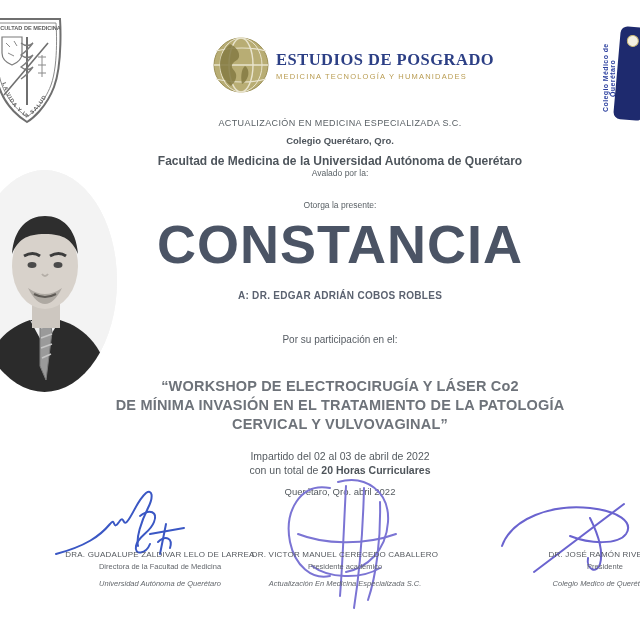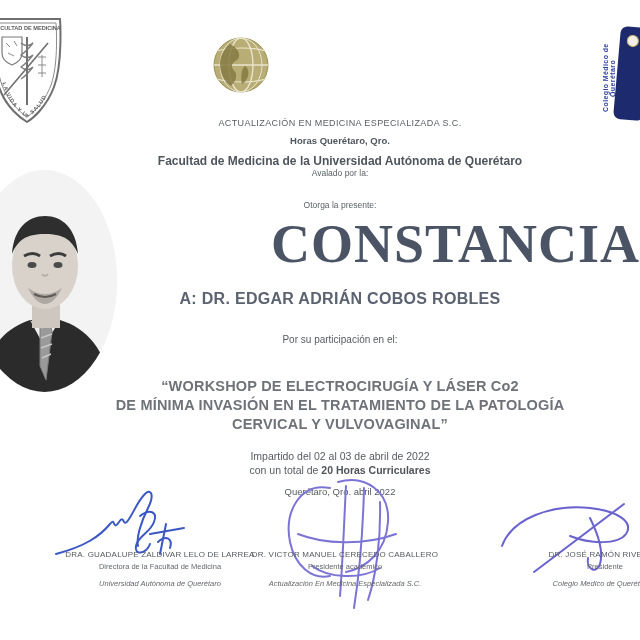--- a/index.html
+++ b/index.html
@@ -8,23 +8,23 @@
   .abs{position:absolute;}
   .ctr{left:40px;width:600px;text-align:center;}
 
   
   .org-line{top:118px;font-size:9px;letter-spacing:.4px;color:#5a6166;}
   .campus-line{top:135px;font-size:9.5px;font-weight:bold;color:#4e555c;}
   .avalado-line{top:168px;font-size:8.5px;color:#5a6166;}
   .endorser-line{top:154px;font-size:12px;font-weight:bold;color:#4e555c;}
   .otorga-line{top:200px;font-size:8.5px;color:#5a6166;}
 
-  .big-title{top:213px;font-family:Liberation Serif, serif;
-             font-size:54px;font-weight:bold;color:#4b5465;letter-spacing:1px;text-align:right;}
-  .recipient-line{top:290px;font-size:16px;font-weight:bold;color:#5b6270;letter-spacing:.3px;}
+  .big-title{top:213px;font-family:Liberation Sans, sans-serif;
+             font-size:54px;font-weight:bold;color:#4b5465;letter-spacing:1px;}
+  .recipient-line{top:290px;font-size:10px;font-weight:bold;color:#5b6270;letter-spacing:.3px;}
   .participation-line{top:334px;font-size:10px;color:#565c63;}
   .course-block{top:377px;font-size:14.5px;font-weight:bold;color:#6e737a;line-height:19px;letter-spacing:.2px;}
   .dates-line{top:450px;font-size:10.5px;color:#555b60;}
   .hours-line{top:464px;font-size:10.5px;color:#555b60;}
   .hours-line b{color:#4e545a;}
   .place-line{top:486px;font-size:9.5px;color:#555b60;}
 
   
   .posgrado{left:212px;top:36px;display:flex;align-items:center;gap:6px;}
   .posgrado .txt{display:flex;flex-direction:column;}
@@ -81,29 +81,33 @@
     <circle cx="29" cy="29" r="27" fill="#b8ad74"></circle>
     <circle cx="29" cy="29" r="27" fill="none" stroke="#9b8f55" stroke-width="1"></circle>
     <ellipse cx="29" cy="29" rx="12" ry="27" fill="none" stroke="#e9e4cd" stroke-width="1.4"></ellipse>
     <ellipse cx="29" cy="29" rx="21" ry="27" fill="none" stroke="#e9e4cd" stroke-width="1"></ellipse>
     <line x1="2" y1="29" x2="56" y2="29" stroke="#e9e4cd" stroke-width="1.4"></line>
     <path d="M4,15 C20,11 40,11 54,15" fill="none" stroke="#e9e4cd" stroke-width="1.2"></path>
     <path d="M4,43 C20,47 40,47 54,43" fill="none" stroke="#e9e4cd" stroke-width="1.2"></path>
     <path d="M18,8 c6,3 10,8 9,13 c-1,4 -6,4 -7,8 c-1,4 3,5 4,9 c1,5 -2,9 -5,12 c-6,-4 -11,-12 -11,-22 c0,-8 4,-15 10,-20 Z" fill="#847a43" opacity=".85"></path>
     <path d="M33,30 c3,2 4,6 3,10 c-1,4 -4,7 -6,8 c-1,-4 -1,-9 0,-13 c1,-3 2,-4 3,-5 Z" fill="#847a43" opacity=".85"></path>
   </svg>
+  <div class="txt">
+    <span class="t1">ESTUDIOS DE POSGRADO</span>
+    <span class="t2">MEDICINA TECNOLOGÍA Y HUMANIDADES</span>
+  </div>
 </div>
 
 <div class="abs v-text">Colegio Médico de Querétaro</div>
 <div class="abs badge">
   <span class="emblem"></span>
 </div>
 
 <div class="abs ctr org-line">ACTUALIZACIÓN EN MEDICINA ESPECIALIZADA S.C.</div>
-<div class="abs ctr campus-line">Horas Querétaro, Qro.</div>
+<div class="abs ctr campus-line">Colegio Querétaro, Qro.</div>
 <div class="abs ctr avalado-line">Avalado por la:</div>
 <div class="abs ctr endorser-line">Facultad de Medicina de la Universidad Autónoma de Querétaro</div>
 <div class="abs ctr otorga-line">Otorga la presente:</div>
 
 <div class="abs ctr big-title">CONSTANCIA</div>
 
 <div class="abs ctr recipient-line">A: DR. EDGAR ADRIÁN COBOS ROBLES</div>
 
 <div class="abs ctr participation-line">Por su participación en el:</div>
 

